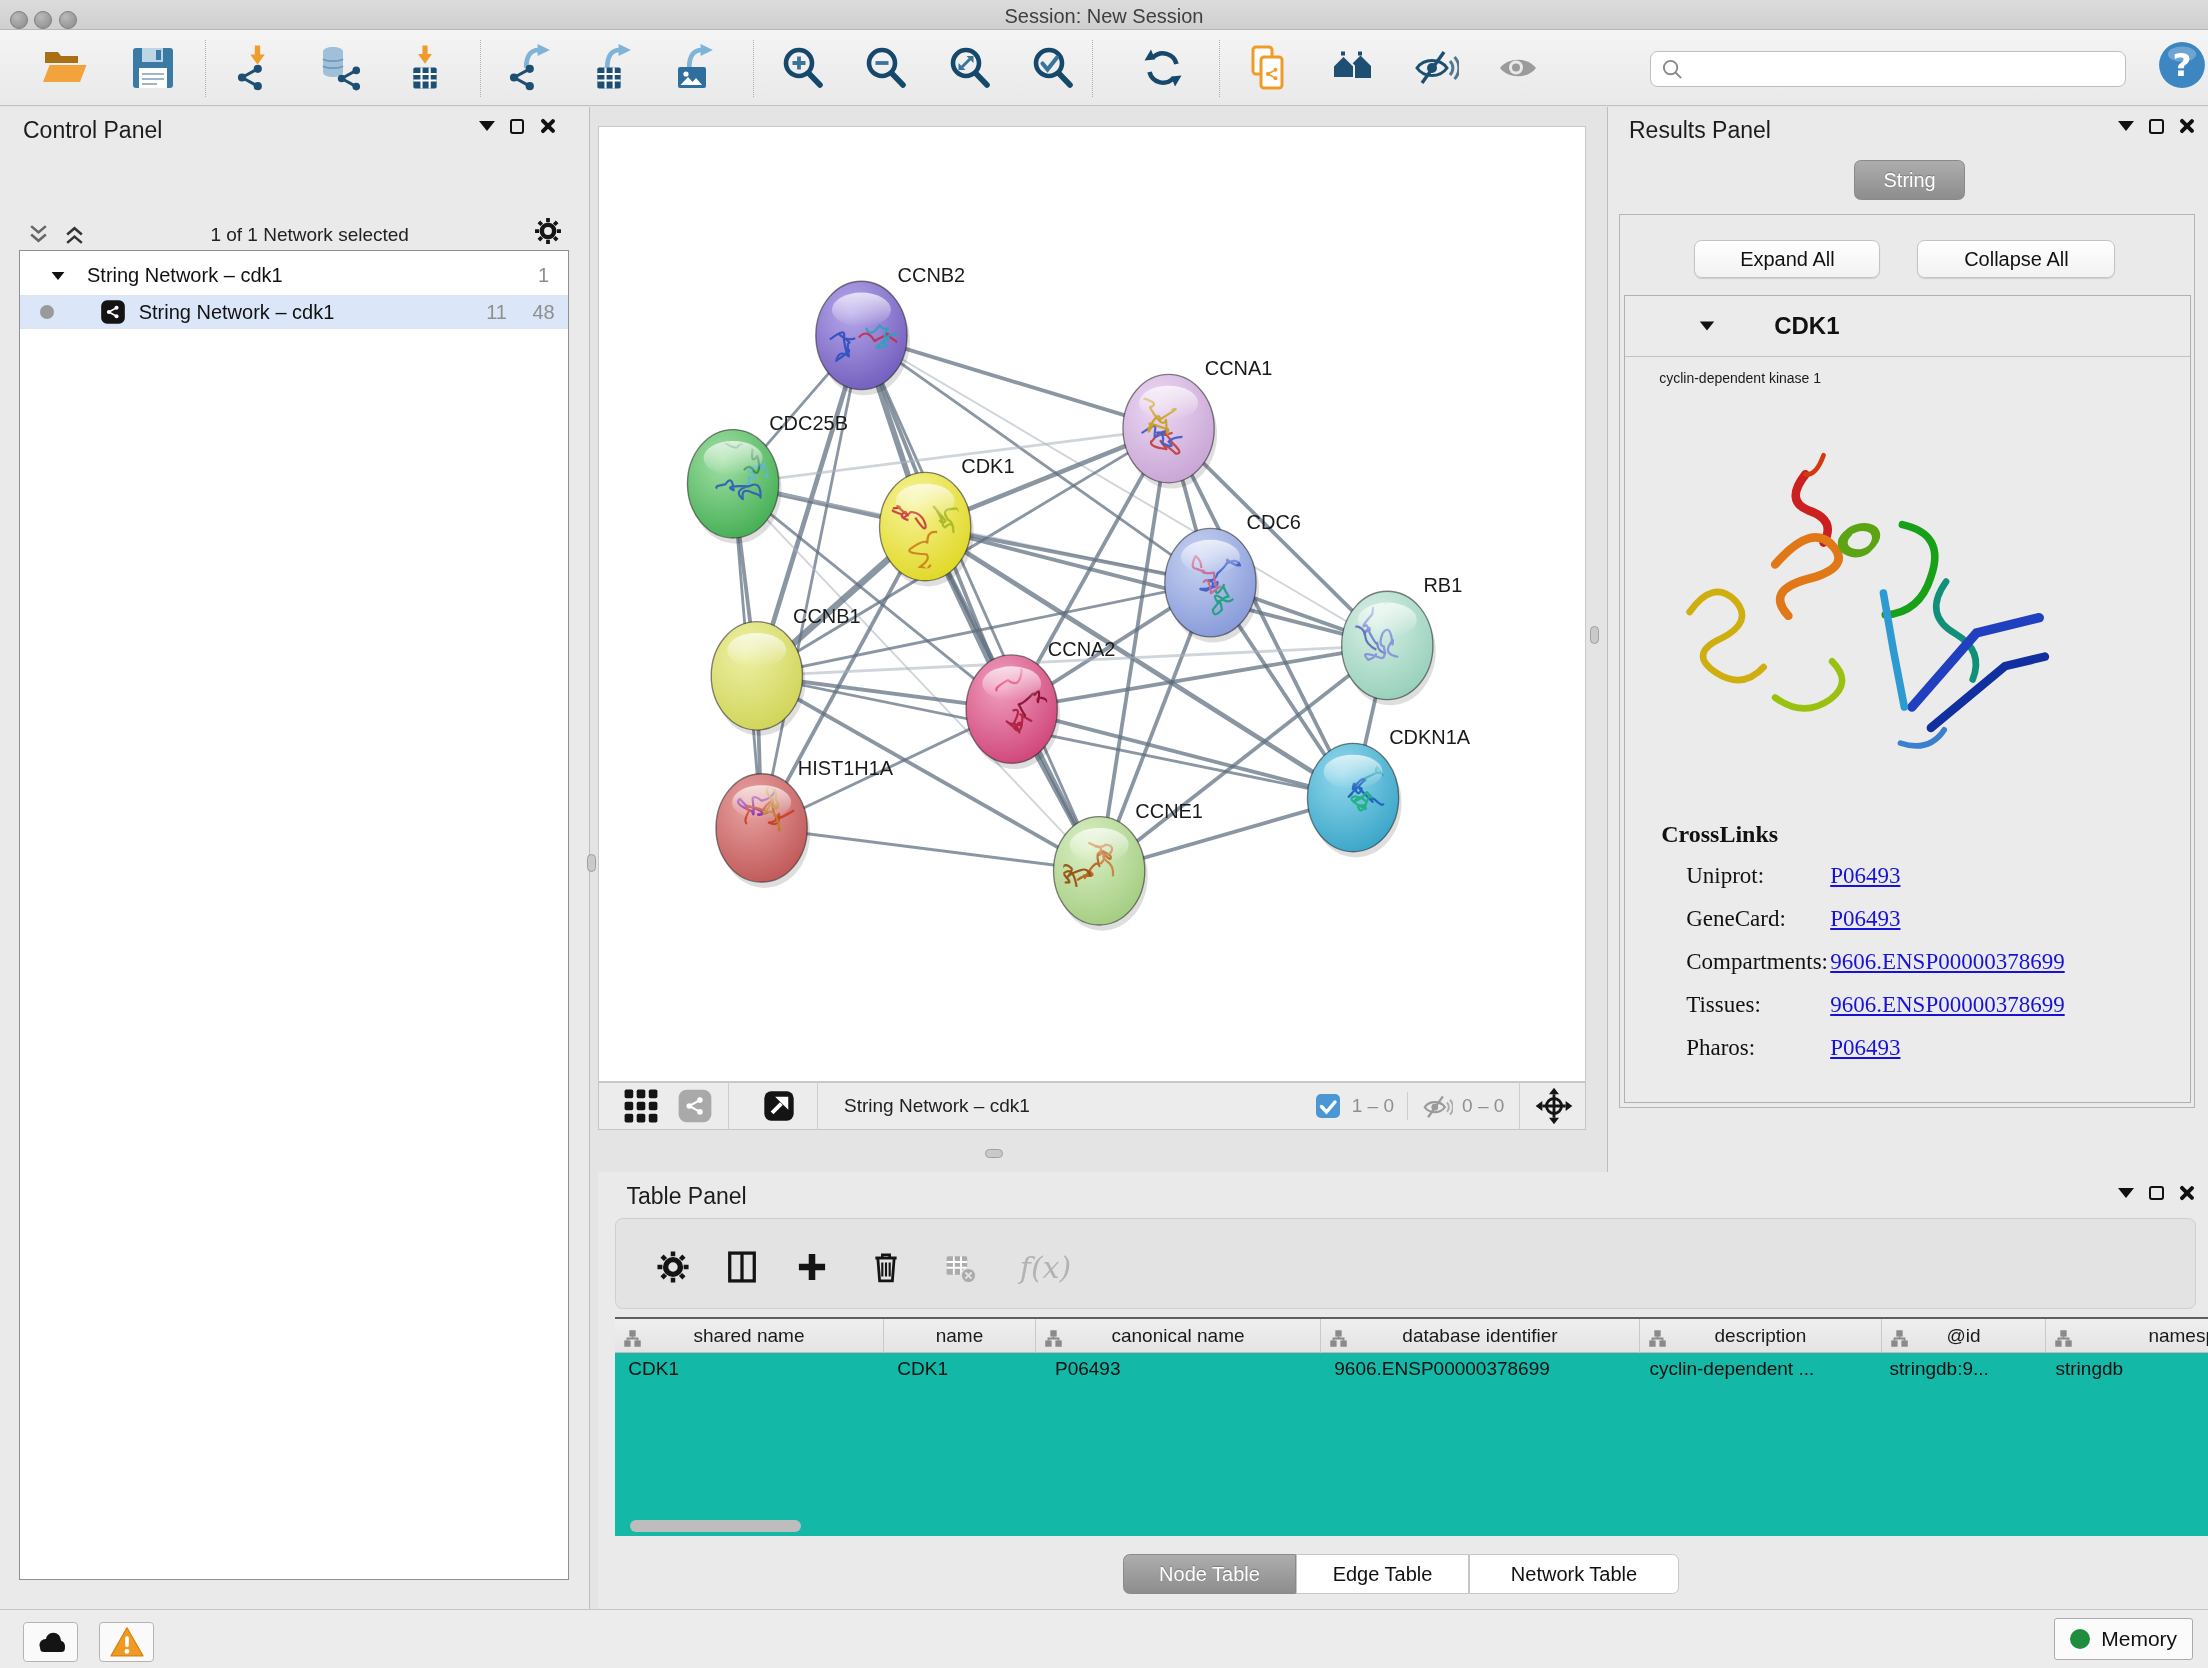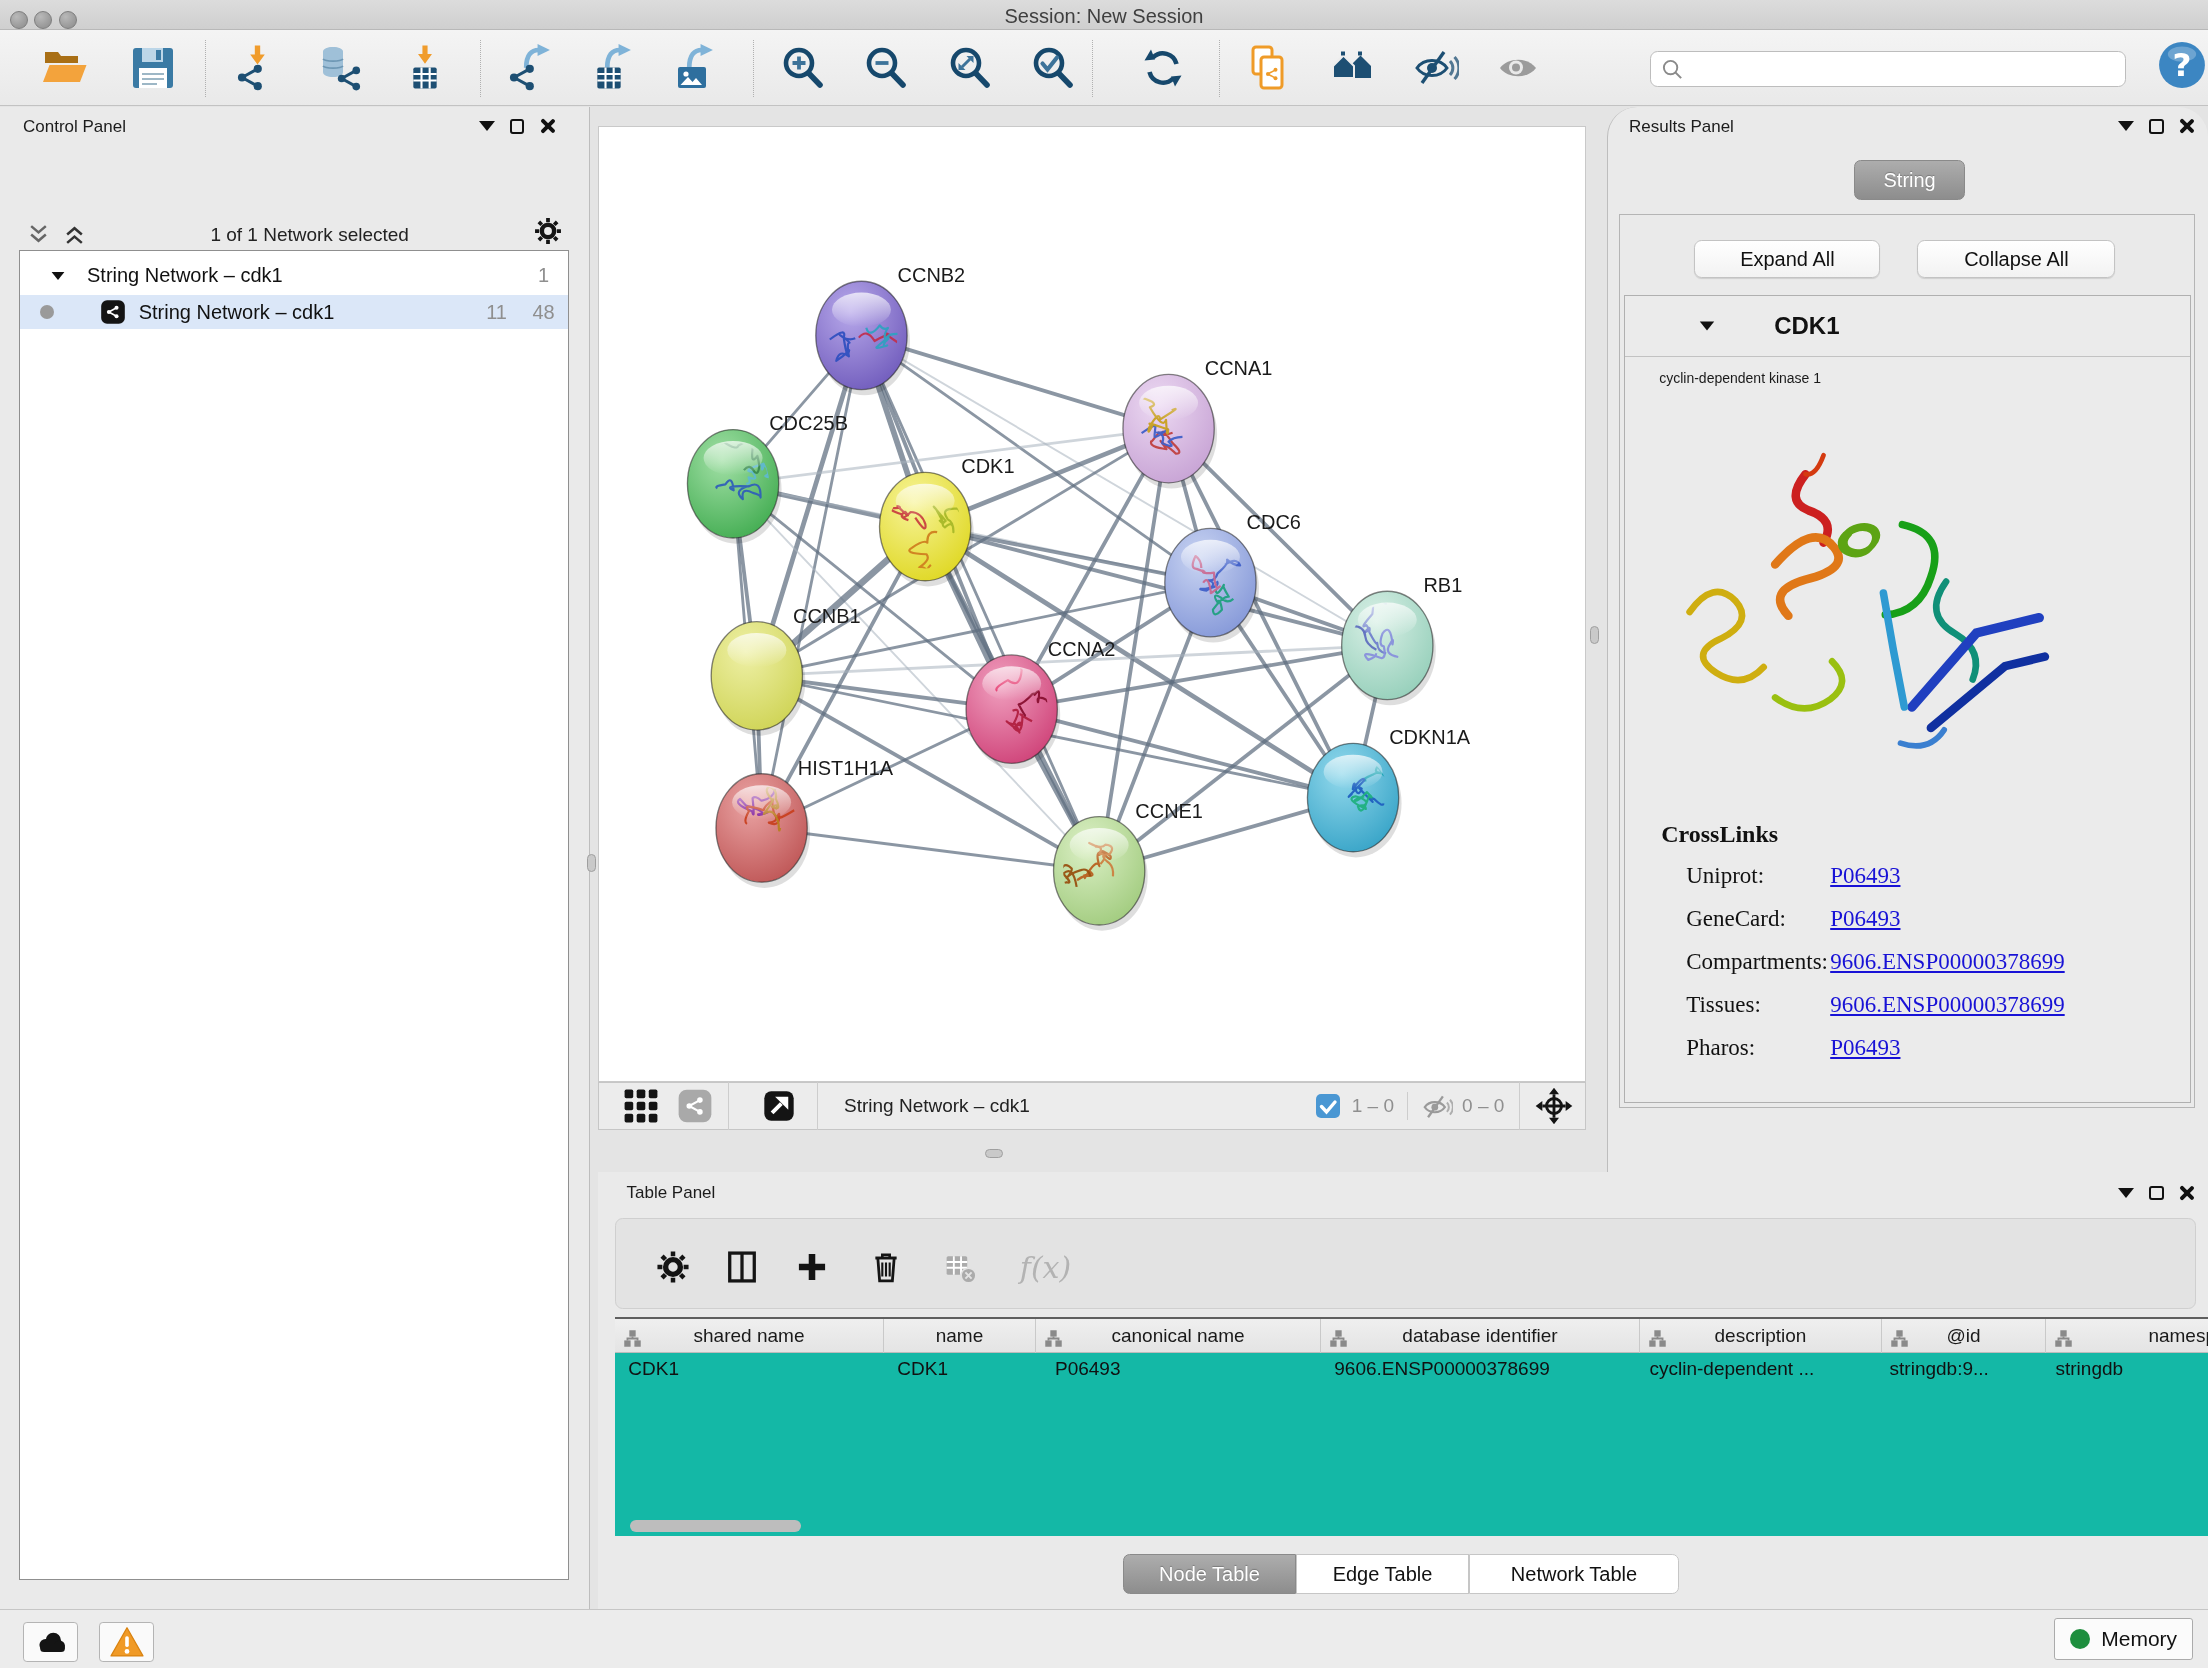--- a/index.html
+++ b/index.html
@@ -14,21 +14,21 @@
 
   
   .toolbar { left:0; top:30px; width:2208px; height:76px; background:linear-gradient(#f4f4f4,#e9e9e9); border-bottom:1px solid #c2c2c2; }
   .tb { position:absolute; top:11.4px; width:53px; height:53px; display:flex; align-items:center; justify-content:center; cursor:pointer; }
   .tb svg { width:48px; height:48px; }
   .tsep { position:absolute; top:9.5px; height:57px; border-left:1.9px dotted #b0b0b0; }
   .searchbox { left:1650px; top:21px; width:476px; height:36px; background:#fff; border:1.4px solid #bdbdbd; border-radius:7.6px; display:flex; align-items:center; padding:0 9.5px; }
   .searchbox input { border:none; outline:none; flex:1; font-size:18px; font-family:"Liberation Sans",sans-serif; background:transparent; margin-left:7.6px; }
 
   
-  .panel-title { font-size:17px; color:#1c1c1c; }
+  .panel-title { font-size:23px; color:#1c1c1c; }
   .ph-icons { position:absolute; display:flex; align-items:center; gap:15px; }
   .tri-down { width:0; height:0; border-left:8.6px solid transparent; border-right:8.6px solid transparent; border-top:10.5px solid #111; }
   .float-ic { width:14.3px; height:14.3px; border:2.4px solid #111; border-radius:2.9px; }
   .x-ic { position:relative; width:16px; height:16px; }
   .x-ic::before,.x-ic::after { content:''; position:absolute; left:6.7px; top:-1px; width:3.8px; height:18px; background:#111; border-radius:1.9px; }
   .x-ic::before { transform:rotate(45deg);} .x-ic::after { transform:rotate(-45deg);}
 
   .tabbtn { height:40px; display:flex; align-items:center; justify-content:center; background:#fff; border:1px solid #c6c6c6; font-size:20px; color:#111; cursor:pointer; padding:0 25px; }
   .tabbtn.sel { background:linear-gradient(#adadad,#8d8d8d); color:#fff; border-color:#8a8a8a; text-shadow:0 -1px 1px rgba(0,0,0,.25); }
   .tabgrp { display:flex; }
@@ -44,21 +44,21 @@
   .tree-num { color:#8f8f8f; position:absolute; font-size:20px; }
 
   
   .net-canvas { left:598px; top:126px; width:988px; height:956px; background:#fff; border:1px solid #c9c9c9; }
   .net-toolbar { left:598px; top:1082px; width:988px; height:48px; background:#ececec; border:1px solid #c6c6c6; display:flex; align-items:center; }
   .nt-sep { width:1px; height:48px; background:#cdcdcd; margin:0 9.5px; }
   .gray-count { font-size:19px; color:#8f8f8f; }
   .knob { position:absolute; background:#c9c9c9; border:1px solid #9f9f9f; border-radius:8.6px; }
 
   
-  .results-panel { left:1607px; top:107px; width:601px; height:1503px; background:#eaeaea; border-left:1px solid #bdbdbd;border-radius:30px; }
+  .results-panel { left:1607px; top:107px; width:601px; height:1503px; background:#eaeaea; border-left:1px solid #bdbdbd; }
   .res-box { left:11.4px; top:107px; width:576px; height:894px; border:1.4px solid #b5b5b5; background:#eaeaea; }
   .btn { background:linear-gradient(#ffffff,#f2f2f2); border:1px solid #c3c3c3; border-radius:7.6px; font-size:20px; color:#111; display:flex; align-items:center; justify-content:center; box-shadow:0 1px 1px rgba(0,0,0,.12); cursor:pointer; }
   .group-box { left:3.8px; top:80px; width:567px; height:808px; border:1.4px solid #b0b0b0; background:#ebebeb; }
   .gb-head { position:absolute; left:0; top:0; width:100%; height:61px; border-bottom:1px solid #c2c2c2; display:flex; align-items:center; }
   .serif { font-family:"Liberation Serif", serif; }
   .xl-label { font-size:23px; color:#111; }
   .xl-link { font-size:23px; text-decoration:underline; cursor:pointer; }
 
   
   .table-panel { left:598px; top:1172px; width:1610px; height:438px; background:#eaeaea; }

